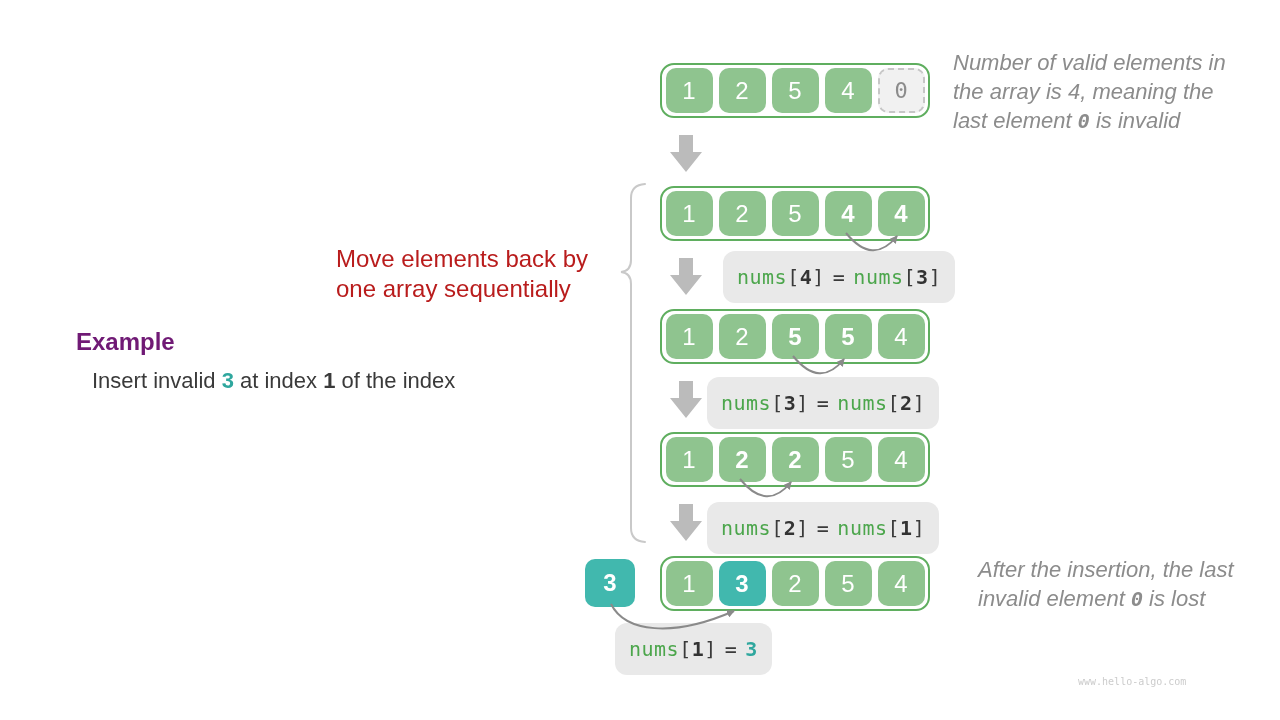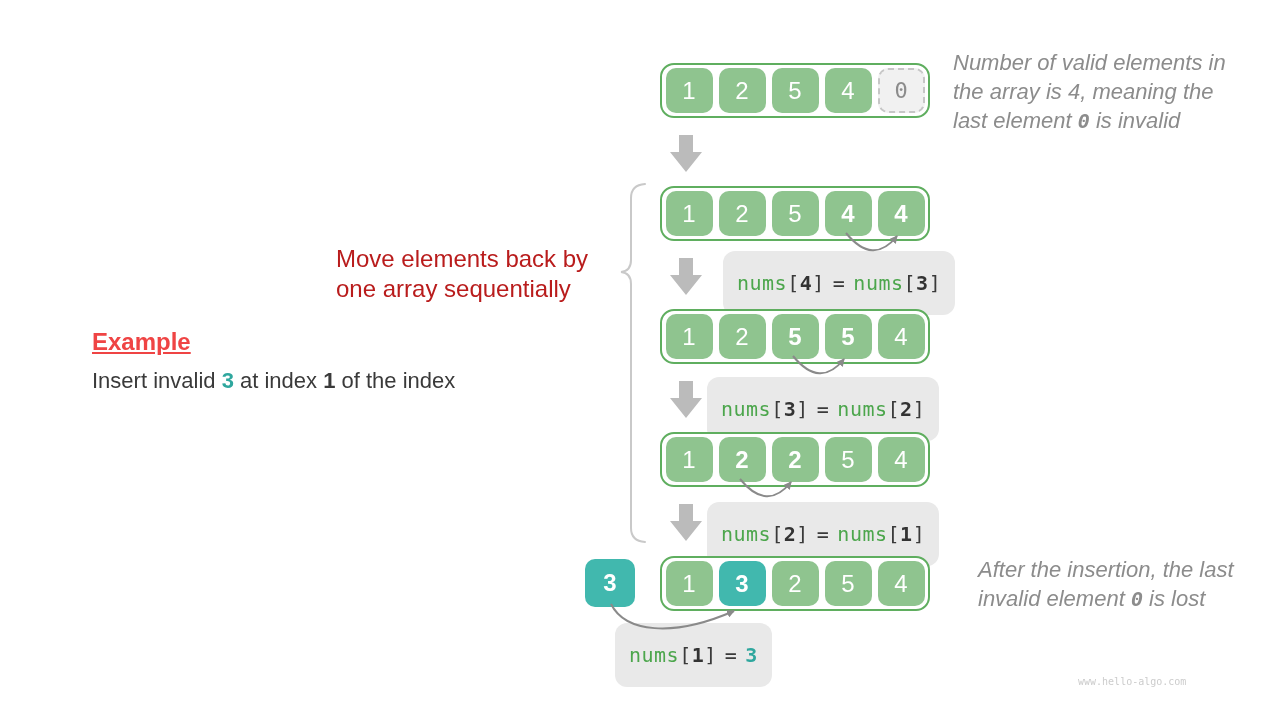--- a/index.html
+++ b/index.html
@@ -26,40 +26,40 @@
     font-family:"DejaVu Sans Mono",monospace;font-size:22px;
   }
   .insert-box{
     position:absolute;left:585px;top:559px;width:50px;height:48px;border-radius:10px;
     background:#41B8AE;display:flex;align-items:center;justify-content:center;
     color:#fff;font-size:24px;font-weight:700;
   }
   
   .pill{
     position:absolute;height:32px;background:#E9E9E9;border-radius:12px;
-    display:flex;align-items:center;padding:16px 14px;
+    display:flex;align-items:center;padding:10px 14px;
     font-family:"DejaVu Sans Mono",monospace;font-size:20px;letter-spacing:0.5px;
     white-space:pre;color:#3A3A3A;
   }
   .pill .fn{color:#4CA64C;}
   .pill .ix{font-weight:700;color:#333;}
   .pill .eq{margin:0 8px;}
   .pill .val{color:#2FA79E;font-weight:700;}
   
   .note{
     position:absolute;color:#8C8C8C;font-size:22px;line-height:29px;font-style:italic;
   }
   .note .code{
     font-family:"DejaVu Sans Mono",monospace;font-weight:700;font-size:20px;
   }
   .brace-note{
     position:absolute;left:336px;top:244px;color:#b91c1c;font-size:24px;line-height:30px;
   }
   .example-heading{
-    position:absolute;left:92px;top:328px;color:#ef4444;font-size:24px;font-weight:700;text-decoration:underline;
+    position:absolute;left:76px;top:328px;color:#701a75;font-size:24px;font-weight:700;
   }
   .example-line{
     position:absolute;left:92px;top:368px;color:#3A3A3A;font-size:22px;
   }
   .example-line .tealv{color:#2FA79E;font-weight:700;}
   .example-line .boldv{font-weight:700;}
   .watermark{
     position:absolute;left:1078px;top:676px;color:#CCCCCC;font-size:10px;
     font-family:"DejaVu Sans Mono",monospace;
   }

